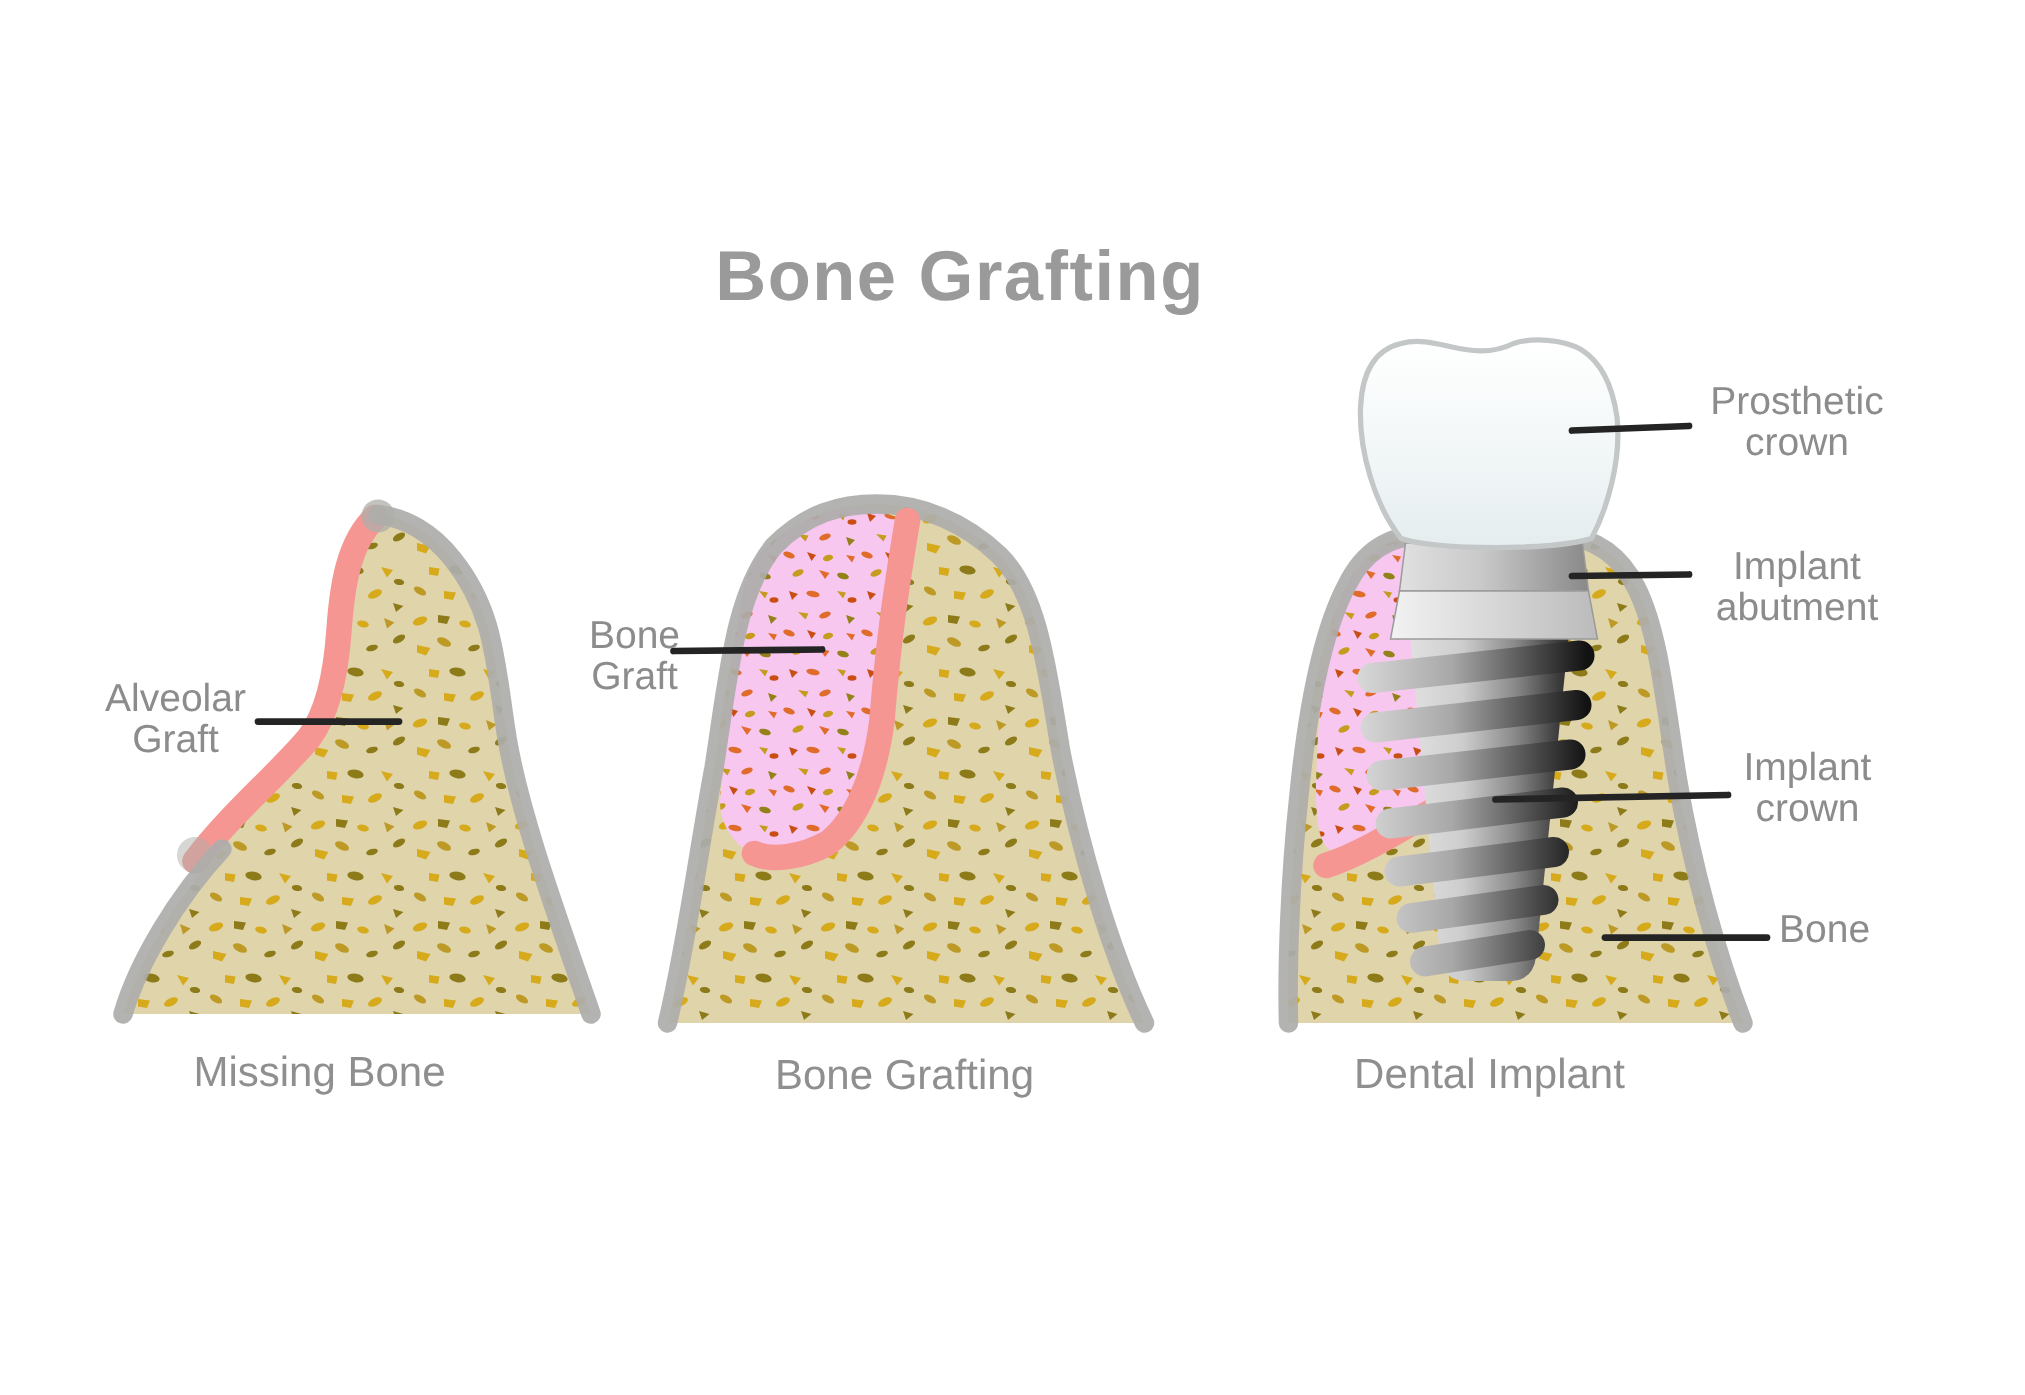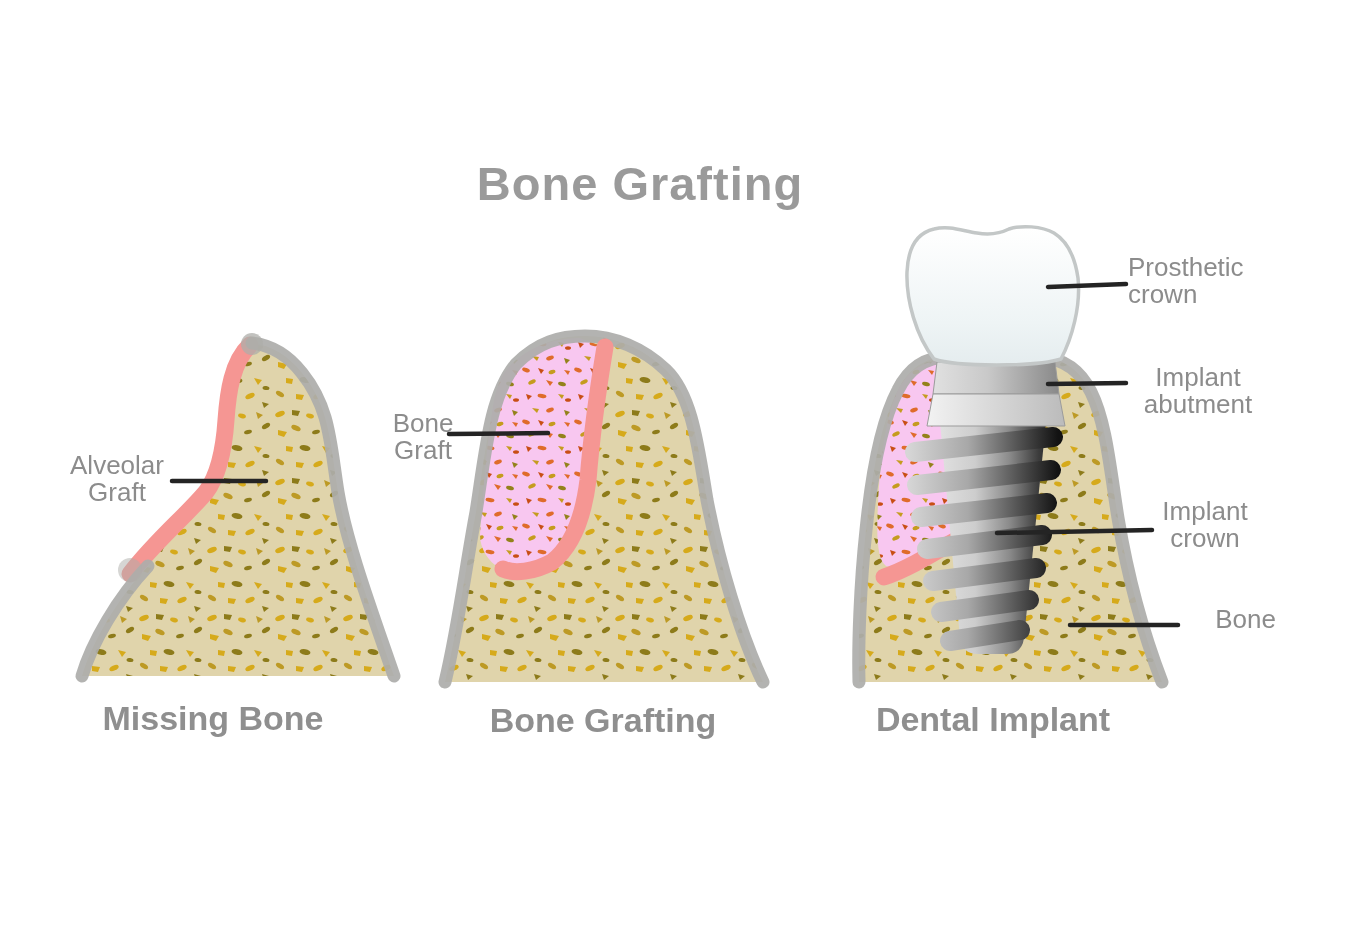--- a/index.html
+++ b/index.html
@@ -7,35 +7,35 @@
     position:relative;width:1350px;height:930px;background:var(--background,#fff);
     font-family:"Liberation Sans", sans-serif;overflow:hidden;
   }
   .stage svg{position:absolute;left:0;top:0;}
   .title{
     position:absolute;left:430px;top:156px;width:420px;text-align:center;
     font-size:47px;font-weight:700;color:var(--title-gray,#9a9a9a);letter-spacing:1px;
   }
   .caption{
     position:absolute;width:240px;text-align:center;
-    font-size:34px;font-weight:700;color:var(--caption-gray,#8f8f8f);
+    font-size:28px;font-weight:400;color:var(--caption-gray,#8f8f8f);
   }
   .cap-1{left:93px;top:699px;}
   .cap-2{left:483px;top:701px;}
   .cap-3{left:873px;top:700px;}
   .lbl{
     position:absolute;font-size:26px;line-height:1.04;font-weight:400;
     color:var(--label-gray,#8c8c8c);
   }
   .lbl-alveolar{left:58px;top:452px;width:118px;text-align:center;}
   .lbl-graft{left:384px;top:410px;width:78px;text-align:center;}
-  .lbl-crown{left:1128px;top:254px;width:140px;}
+  .lbl-crown{left:1128px;top:254px;width:140px;text-align:center;}
   .lbl-abutment{left:1128px;top:364px;width:140px;text-align:center;}
   .lbl-post{left:1140px;top:498px;width:130px;text-align:center;}
-  .lbl-bone{left:1186px;top:606px;width:90px;text-align:right;}
+  .lbl-bone{left:1186px;top:606px;width:90px;text-align:left;}
 
   
   .bone-bg{fill:var(--bone-fill,#e0d4ab);}
   .graft-bg{fill:var(--graft-pink,#f8c7f0);}
   .sp-g{fill:var(--speckle-gold,#d6aa1b);}
   .sp-o{fill:var(--speckle-olive,#8d7b1a);}
   .sp-a{fill:var(--speckle-amber,#bd9a25);}
   .gp-or{fill:var(--graft-orange,#df6c2a);}
   .gp-ru{fill:var(--graft-rust,#c84e14);}
   .gp-go{fill:var(--graft-gold,#c59c1e);}

